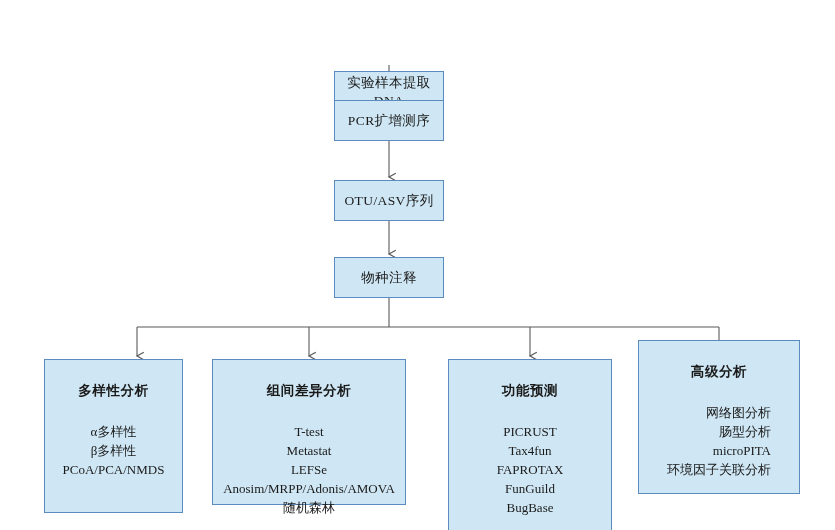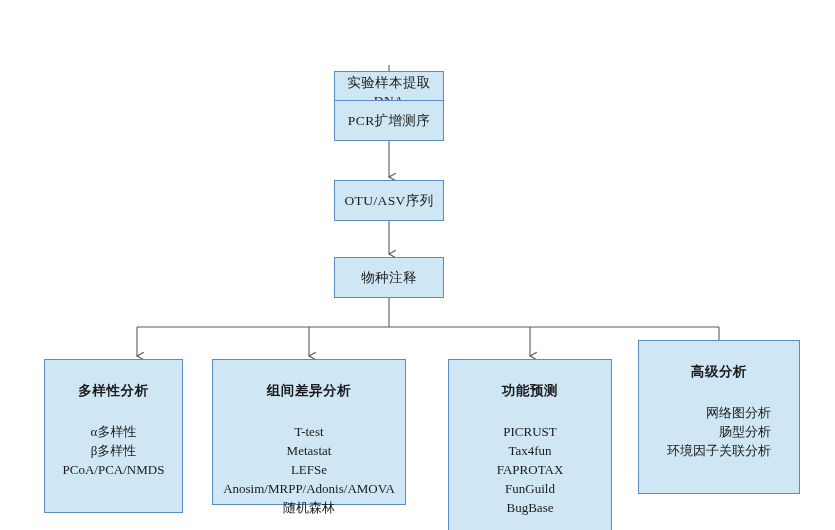--- a/index.html
+++ b/index.html
@@ -135,17 +135,18 @@
       <div class="item">FunGuild</div>
       <div class="item">BugBase</div>
     </div>
   </div>
 
   <div class="node branch" style="left:638px; top:340px; width:162px; height:154px;text-align:right;">
     <div class="branch-title">高级分析</div>
     <div class="branch-items">
       <div class="item">网络图分析</div>
       <div class="item">肠型分析</div>
+      <div class="item">microPITA</div>
       <div class="item">环境因子关联分析</div>
     </div>
   </div>
 
 </div>
 
 </body></html>

